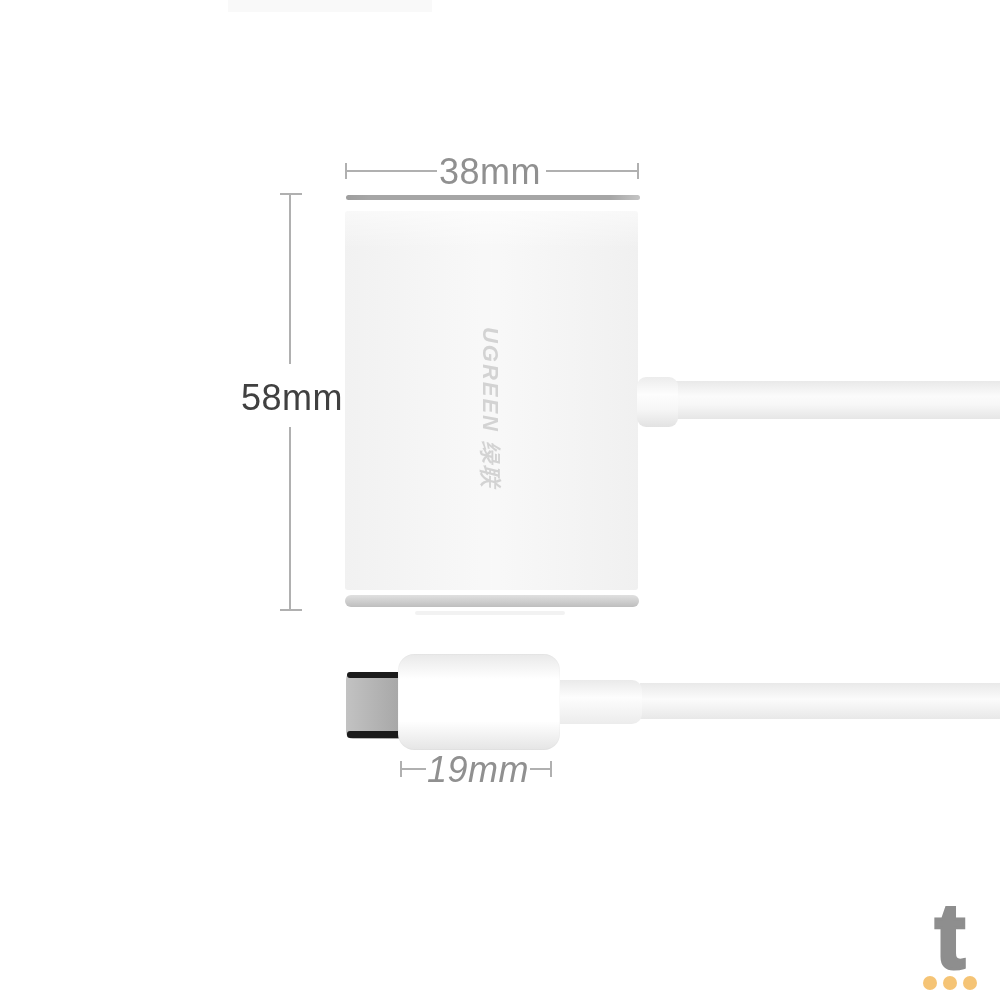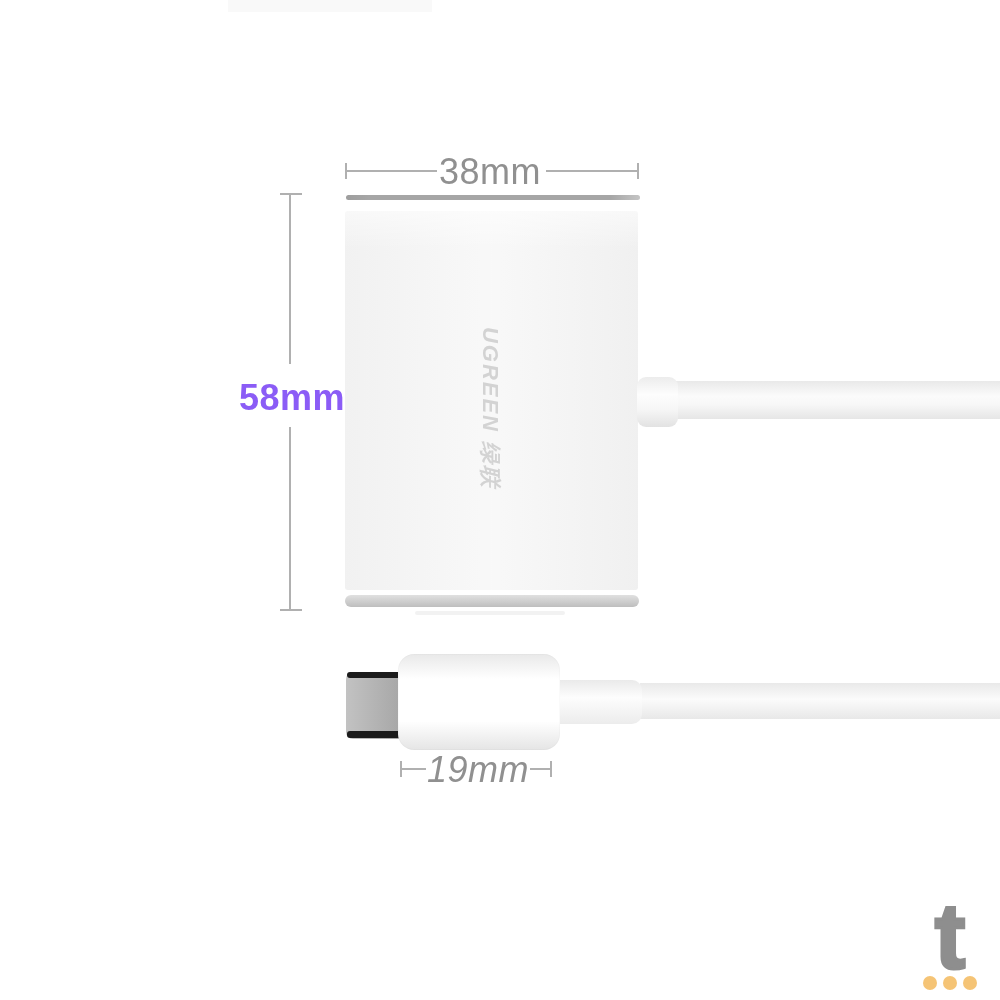--- a/index.html
+++ b/index.html
@@ -114,21 +114,21 @@
   <div class="abs" id="photo-artifact"></div>
 
   <div class="abs dim-tick" id="dim38-tick-l" style="background-color: rgb(176, 176, 176);"></div>
   <div class="abs dim-line" id="dim38-line-l" style="background-color: rgb(176, 176, 176);"></div>
   <div class="abs dim-label" id="dim38-label" style="color: rgb(144, 144, 144);">38mm</div>
   <div class="abs dim-line" id="dim38-line-r" style="background-color: rgb(176, 176, 176);"></div>
   <div class="abs dim-tick" id="dim38-tick-r" style="background-color: rgb(176, 176, 176);"></div>
 
   <div class="abs dim-cap" id="dim58-cap-t" style="background-color: rgb(176, 176, 176);"></div>
   <div class="abs" id="dim58-seg-t" style="background-color: rgb(176, 176, 176);"></div>
-  <div class="abs dim-label" id="dim58-label" style="color: #8b5cf6; font-weight: bold;">58mm</div>
+  <div class="abs dim-label" id="dim58-label" style="color: #404040;">58mm</div>
   <div class="abs" id="dim58-seg-b" style="background-color: rgb(176, 176, 176);"></div>
   <div class="abs dim-cap" id="dim58-cap-b" style="background-color: rgb(176, 176, 176);"></div>
 
   <div class="abs" id="top-edge" style="background-color: rgb(166, 166, 166);"></div>
   <div class="abs" id="adapter-body" style="background-color: rgb(246, 246, 246);"></div>
   <div class="abs" id="brand-text" style="color: rgb(211, 211, 211);">UGREEN 绿联</div>
   <div class="abs" id="bottom-edge" style="background-color: rgb(204, 204, 204);"></div>
   <div class="abs" id="bottom-shadow"></div>
 
   <div class="abs" id="strain-relief"></div>

